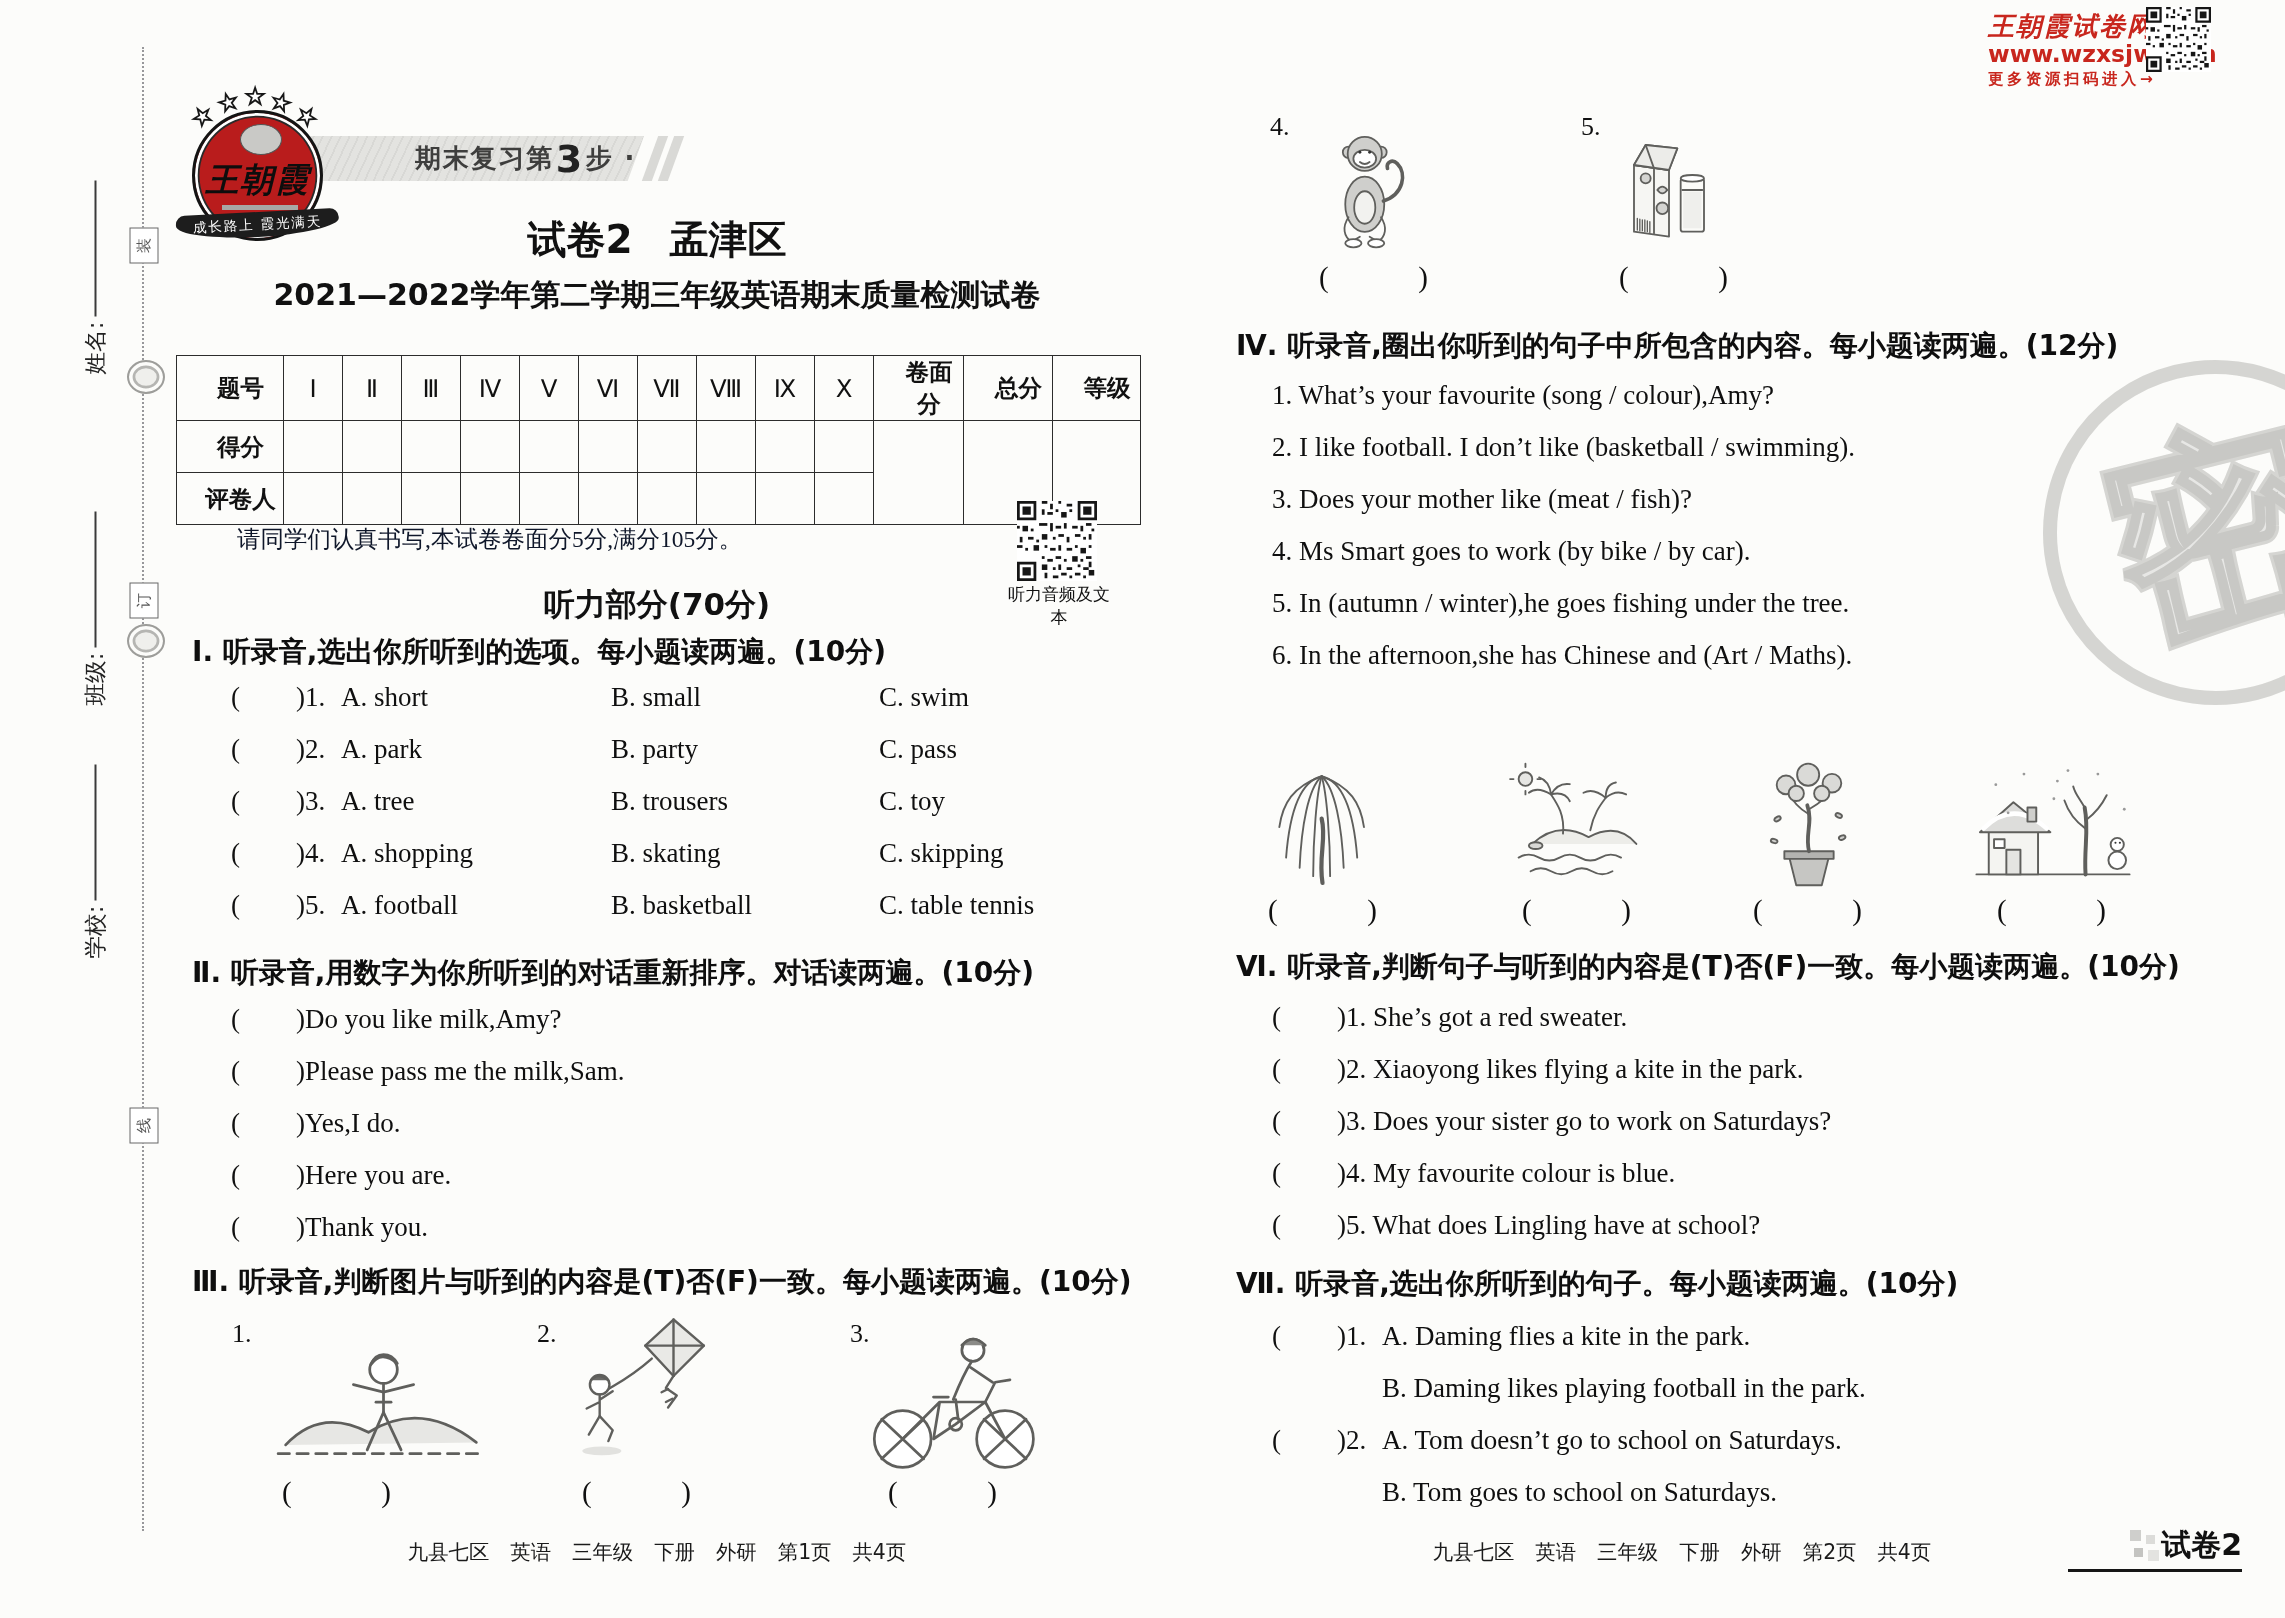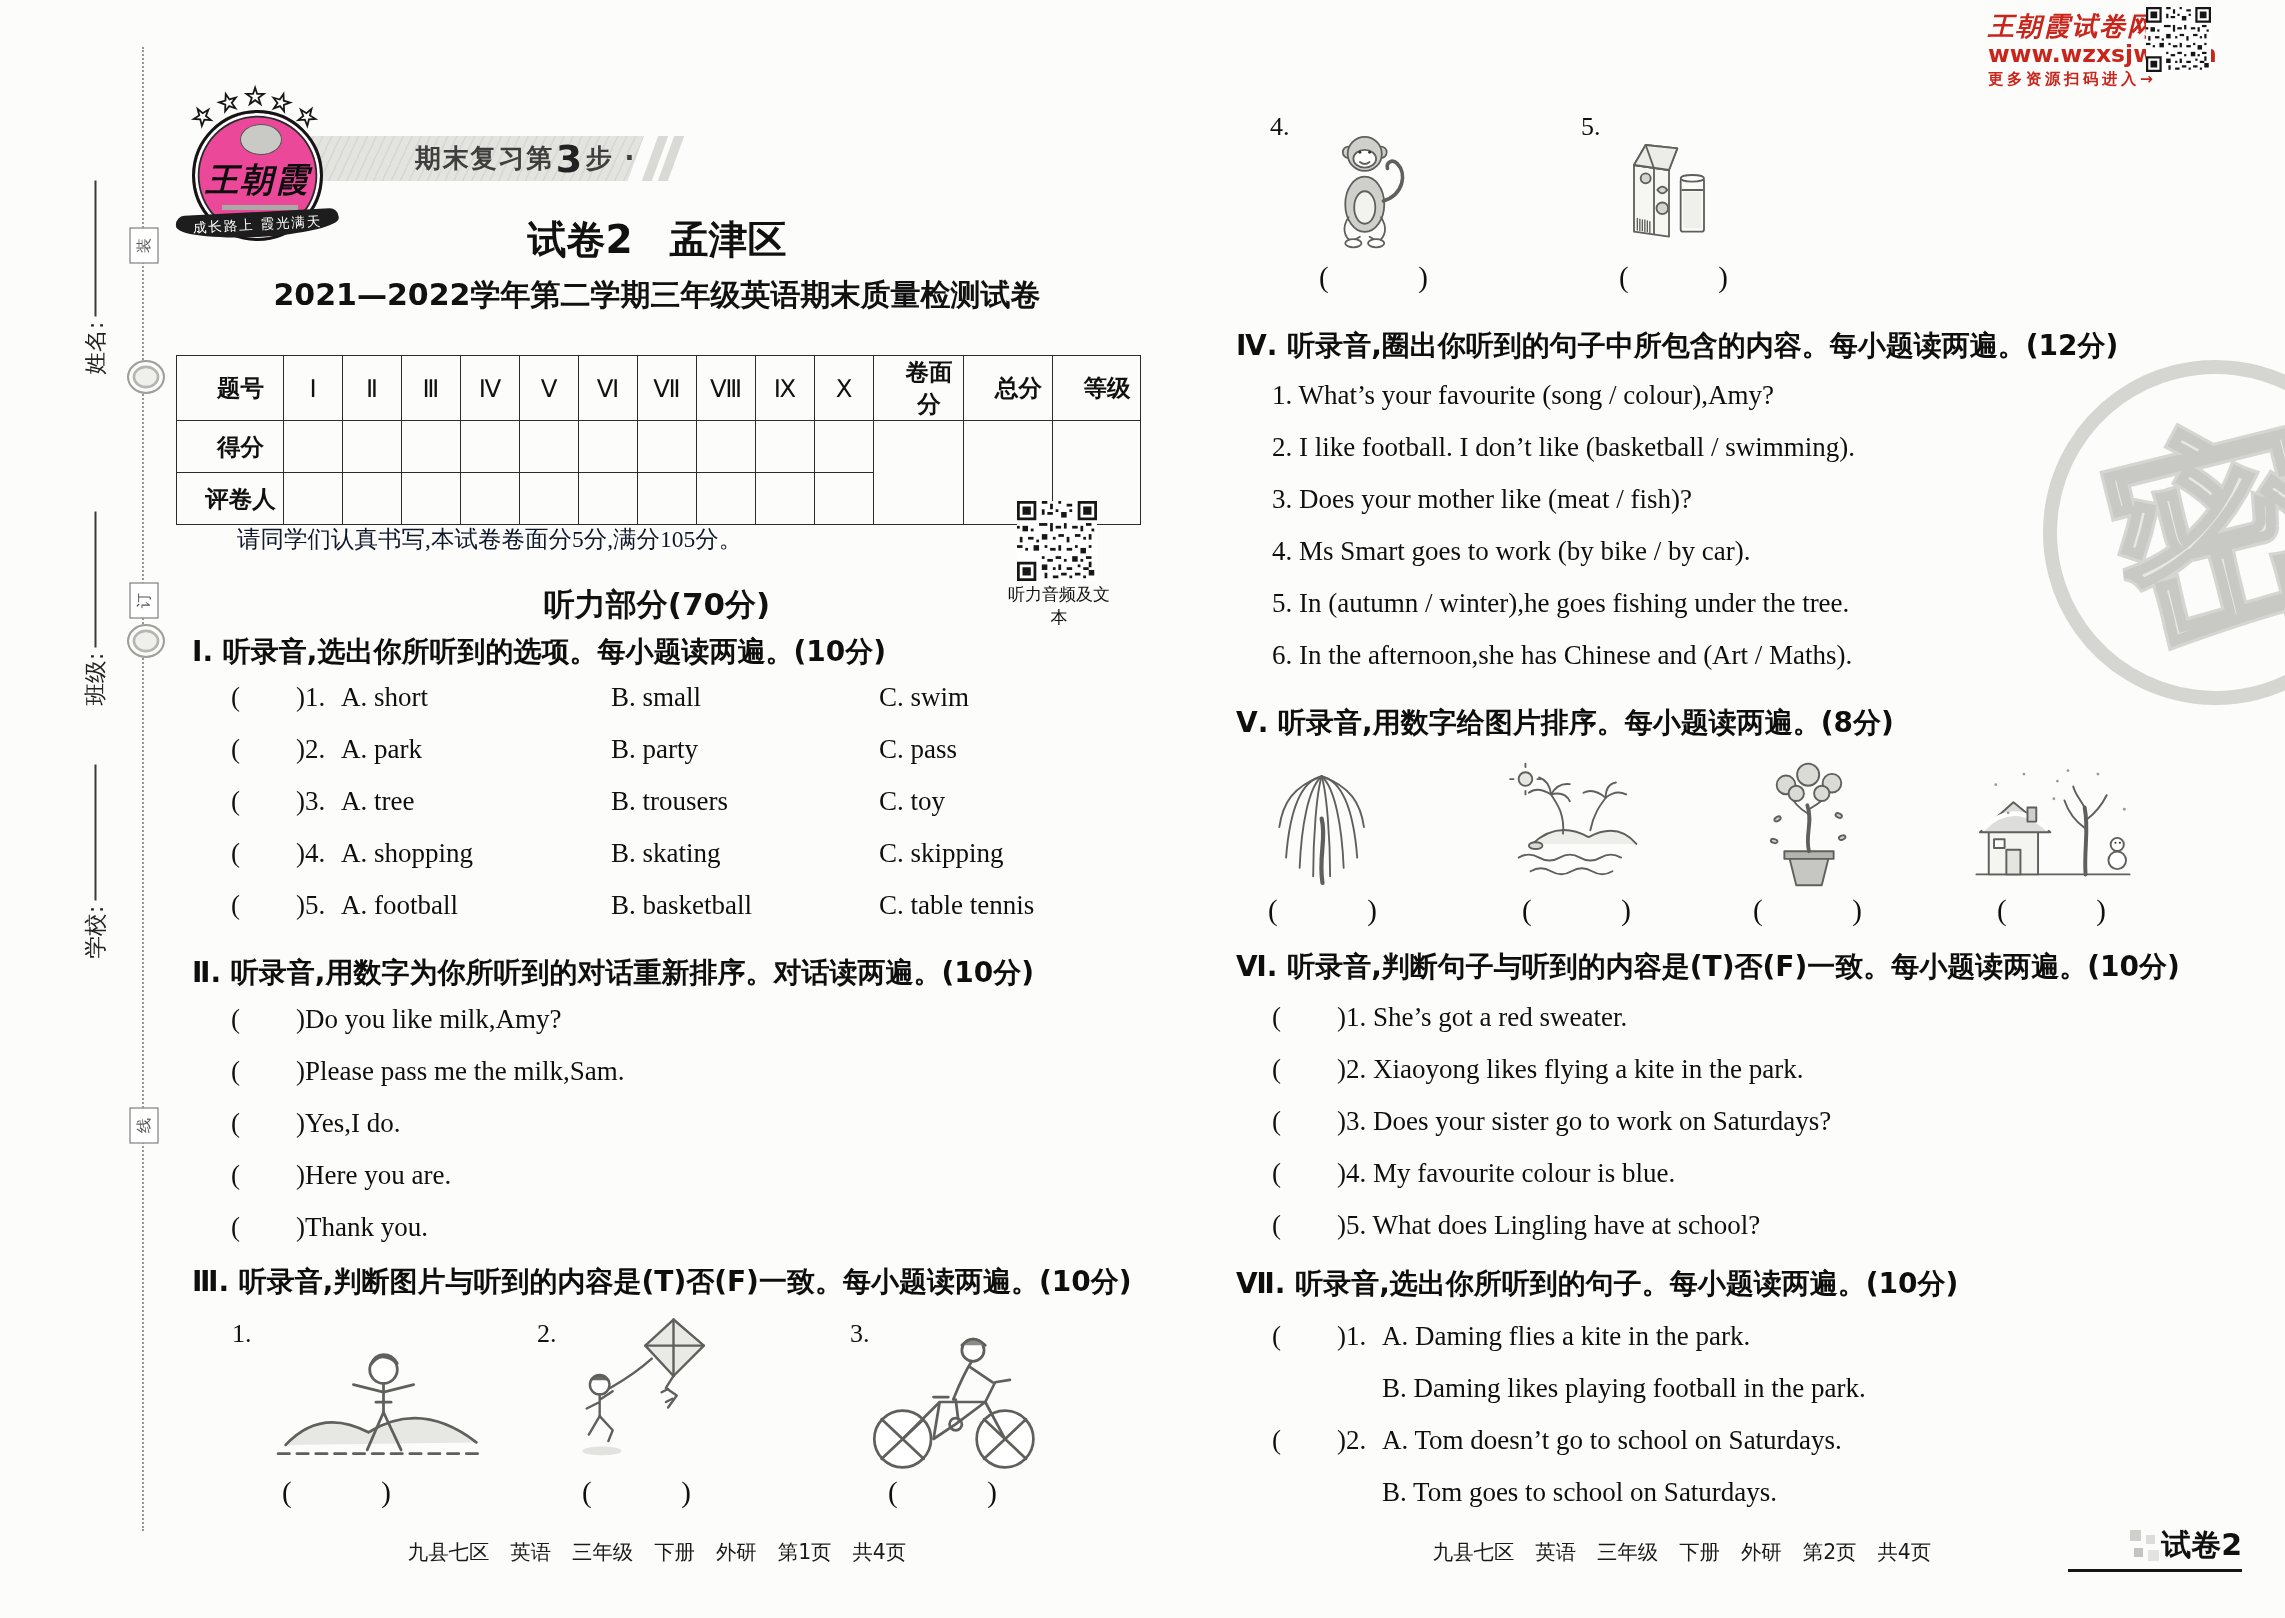--- a/index.html
+++ b/index.html
@@ -23,21 +23,21 @@
           background:repeating-linear-gradient(115deg,#e3e3e0 0 6.3px,#d8d8d5 6.3px 8.1px);
           clip-path:polygon(0 0,100% 0,calc(100% - 16.3px) 100%,0 100%);
           display:flex;align-items:center;padding-left:109px;box-sizing:border-box;
           color:#3e3e3d;font-weight:700;font-size:26px;letter-spacing:1.8px;white-space:nowrap;}
   .banner .step{font-size:38px;color:#222;margin:0 1.8px;line-height:1;}
   .slash{position:absolute;top:136px;width:10px;height:45px;background:#d9d9d6;transform:skewX(-20deg);}
   .logo{position:absolute;left:185px;top:85px;width:145px;height:159px;}
   .logo .star{position:absolute;font-size:22.6px;color:#fff;-webkit-text-stroke:1.8px #161616;
               text-shadow:0 0 0.9px #161616;}
   .logo .ring{position:absolute;left:7.2px;top:25px;width:125px;height:125px;border-radius:50%;
-              background:#ec4899;border:3.6px solid #141414;box-shadow:inset 0 0 0 2.7px #fff,inset 0 0 0 4.5px #2a2a2a;}
+              background:#b91c1c;border:3.6px solid #141414;box-shadow:inset 0 0 0 2.7px #fff,inset 0 0 0 4.5px #2a2a2a;}
   .logo .photo{position:absolute;left:45px;top:11px;width:40px;height:29px;border-radius:50%;
                background:#c9c9c6;border:1.8px solid #555;}
   .logo .lname{position:absolute;left:0;top:45px;width:100%;text-align:center;
                font:800 italic 33px "DejaVu Serif",serif;letter-spacing:1.8px;color:#0d0d0d;}
   .logo .microtext{position:absolute;left:27px;top:92px;width:76px;height:5.4px;background:#a8a8a5;}
   .logo .ribbon{position:absolute;left:-9px;top:127px;width:163px;height:25px;background:#1d1d1d;
                 border-radius:9px 9px 50% 50% / 9px 9px 60% 60%;transform:rotate(-3deg);
                 display:flex;align-items:center;justify-content:center;color:#fff;font-size:13.6px;
                 letter-spacing:1.8px;white-space:nowrap;}
 
@@ -506,21 +506,20 @@
   <div class="sec-title" style="left:1236px;top:327px">Ⅳ. 听录音,圈出你听到的句子中所包含的内容。每小题读两遍。(12分)</div>
   <div class="rows" style="left:1272px;top:369px;width:950px">
     <div class="line57 eng">1. What’s your favourite (song / colour),Amy?</div>
     <div class="line57 eng">2. I like football. I don’t like (basketball / swimming).</div>
     <div class="line57 eng">3. Does your mother like (meat / fish)?</div>
     <div class="line57 eng">4. Ms Smart goes to work (by bike / by car).</div>
     <div class="line57 eng">5. In (autumn / winter),he goes fishing under the tree.</div>
     <div class="line57 eng">6. In the afternoon,she has Chinese and (Art / Maths).</div>
   </div>
 
-  <div class="sec-title" style="left:1236px;top:704px">Ⅴ. 听录音,用数字给图片排序。每小题读两遍。(8分)</div>
   <svg class="fig" style="left:1259px;top:753px" width="127" height="138" viewBox="0 0 150 160">
     <g class="lineart" stroke-width="1.8">
       <path d="M75 152 C70 120 80 100 74 76" stroke-width="5"></path>
       <path d="M74 26 C48 32 36 70 32 122"></path>
       <path d="M74 26 C58 40 50 86 48 134"></path>
       <path d="M74 26 C68 46 64 98 64 144"></path>
       <path d="M74 26 C100 32 112 70 116 122"></path>
       <path d="M74 26 C90 40 98 86 100 134"></path>
       <path d="M74 26 C80 46 84 98 84 144"></path>
       <path d="M74 26 C40 38 28 58 24 86 M74 26 C108 38 120 58 124 86"></path>

